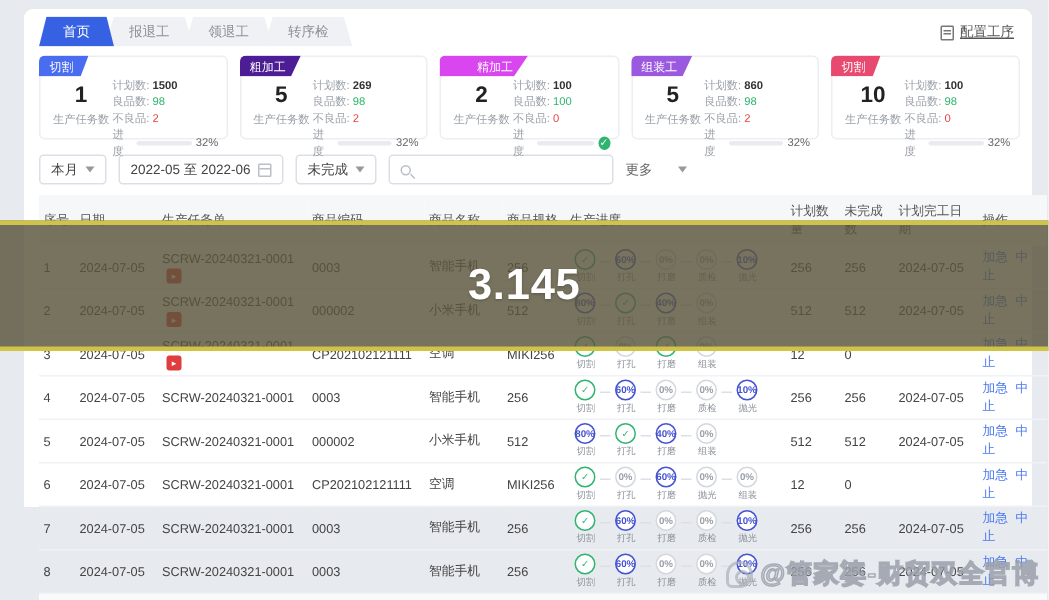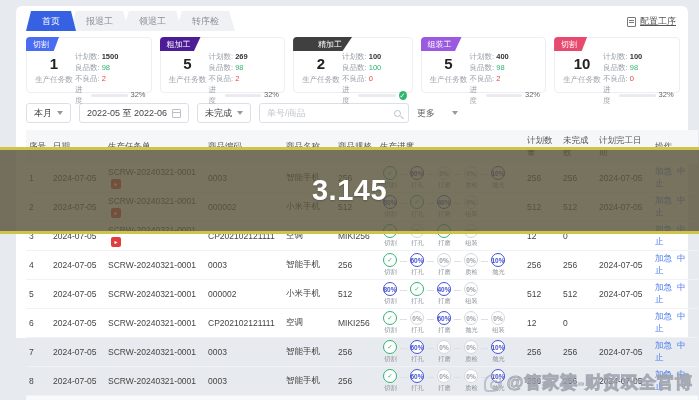--- a/index.html
+++ b/index.html
@@ -145,21 +145,21 @@
         <div class="stat-row"><span>不良品:</span> <span class="v-bad">2</span></div>
         <div class="prog-row">
             <span>进度</span>
           <span class="bar"><span class="bar-fill" style="width: 32%;"></span></span>
 
           <span class="bar-pct">32%</span>
           </div>
       </div>
     </div>
     <div class="card done">
-      <span class="badge" style="background: #404040; padding-left: 25px;">精加工</span>
+      <span class="badge" style="background: #d946ef; padding-left: 25px;">精加工</span>
       <div class="card-left">
         <div class="card-num">2</div>
         <div class="card-num-label">生产任务数</div>
       </div>
       <div class="card-stats">
         <div class="stat-row"><span>计划数:</span> <span class="v-plan">100</span></div>
         <div class="stat-row"><span>良品数:</span> <span class="v-good">100</span></div>
         <div class="stat-row"><span>不良品:</span> <span class="v-bad">0</span></div>
         <div class="prog-row">
             <span>进度</span>
@@ -168,21 +168,21 @@
           </div>
       </div>
     </div>
     <div class="card">
       <span class="badge" style="background: rgb(155, 89, 224);">组装工</span>
       <div class="card-left">
         <div class="card-num">5</div>
         <div class="card-num-label">生产任务数</div>
       </div>
       <div class="card-stats">
-        <div class="stat-row"><span>计划数:</span> <span class="v-plan">400</span></div>
+        <div class="stat-row"><span>计划数:</span> <span class="v-plan">860</span></div>
         <div class="stat-row"><span>良品数:</span> <span class="v-good">98</span></div>
         <div class="stat-row"><span>不良品:</span> <span class="v-bad">2</span></div>
         <div class="prog-row">
             <span>进度</span>
           <span class="bar"><span class="bar-fill" style="width: 32%;"></span></span>
 
           <span class="bar-pct">32%</span>
           </div>
       </div>
     </div>
@@ -213,21 +213,20 @@
     </div>
     <div class="fbox">
       <span>2022-05 至 2022-06</span>
       <span class="cal-icon"></span>
     </div>
     <div class="fbox">
       <span>未完成</span>
       <span class="caret"></span>
     </div>
     <div class="fbox search-box">
-      <input placeholder="单号/商品" style="">
       <span class="mag-icon"></span>
     </div>
     <div class="more-link">
       <span>更多</span>
       <span class="caret"></span>
     </div>
   </div>
 
   <table>
     <colgroup>

